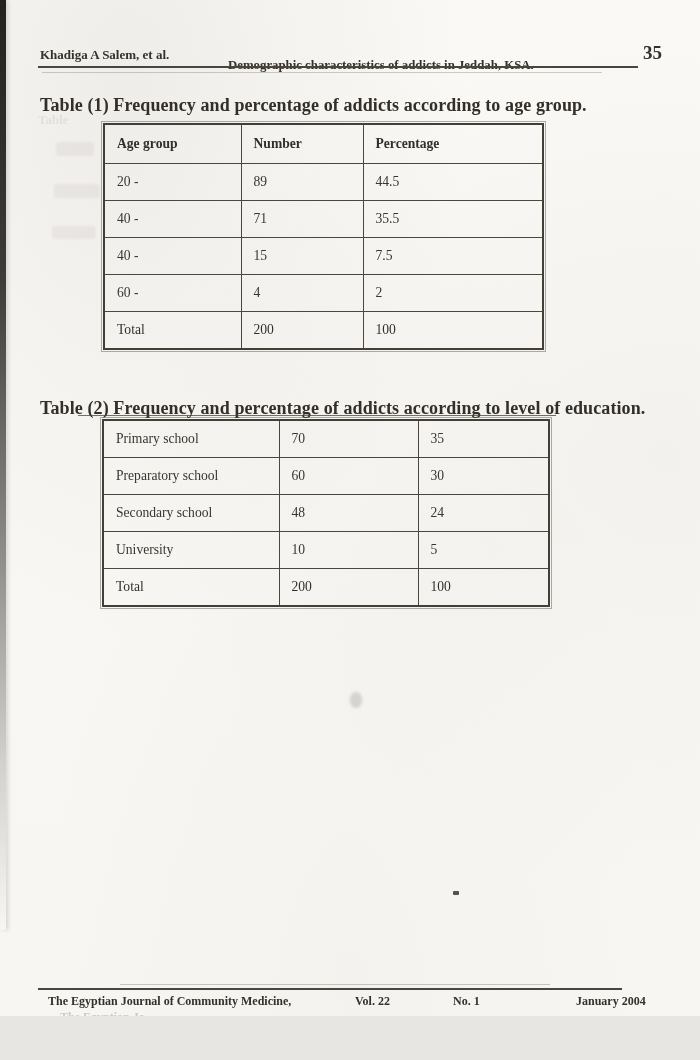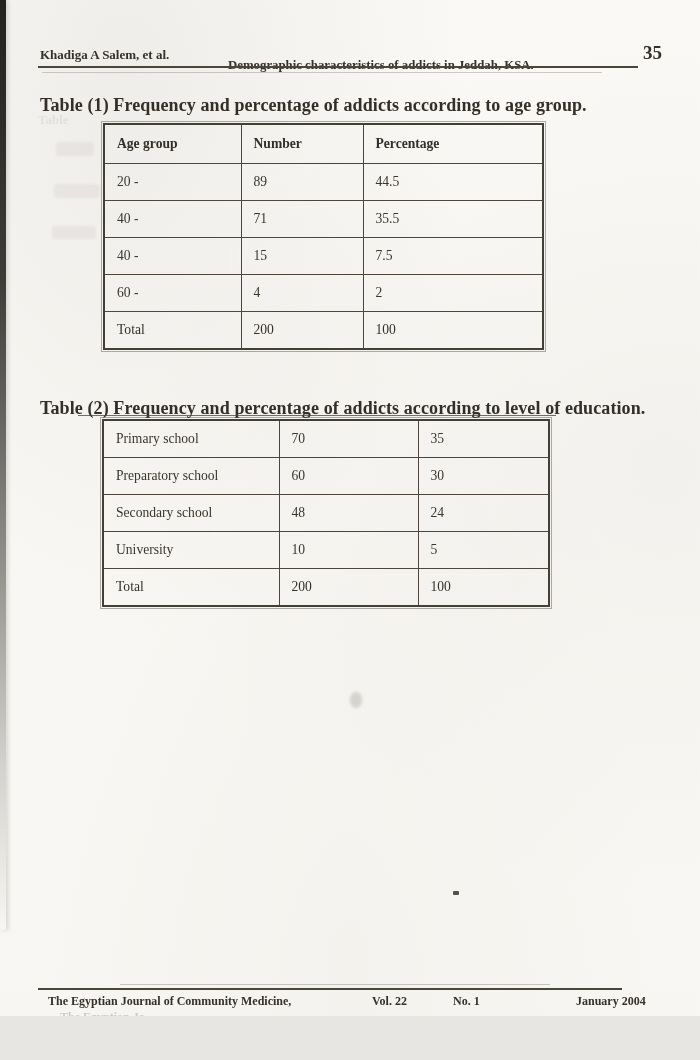--- a/index.html
+++ b/index.html
@@ -62,21 +62,21 @@
   table.scan .center { text-align:center; padding-left:6px; }
   table.scan tr.total td { font-weight:normal; color:#332f28; }
   .t1 { left:103px; top:123px; width:439px; }
   .t2 { left:102px; top:419px; width:446px; }
 
   
   .ftr-rule { left:38px; top:988px; width:584px; height:1.6px; background:#4a453d; }
   .ftr-rule-echo { left:120px; top:984px; width:430px; height:1px; background:rgba(90,84,76,0.30); }
   .ftr-text { top:994px; font-size:12px; font-weight:bold; color:#35312a; }
   .ftr-journal { left:48px; }
-  .ftr-vol { left:372px; }
+  .ftr-vol { left:355px; }
   .ftr-no { left:453px; }
   .ftr-date { left:544px;margin-left:32px; }
   .ftr-ghost { left:60px; top:1010px; font-size:12px; color:rgba(95,105,130,0.30); }
   .cap-ghost { left:38px; top:112px; font-size:13px; color:rgba(140,120,125,0.14); }
 </style>
 </head>
 <body>
 
 <div class="page">
 

